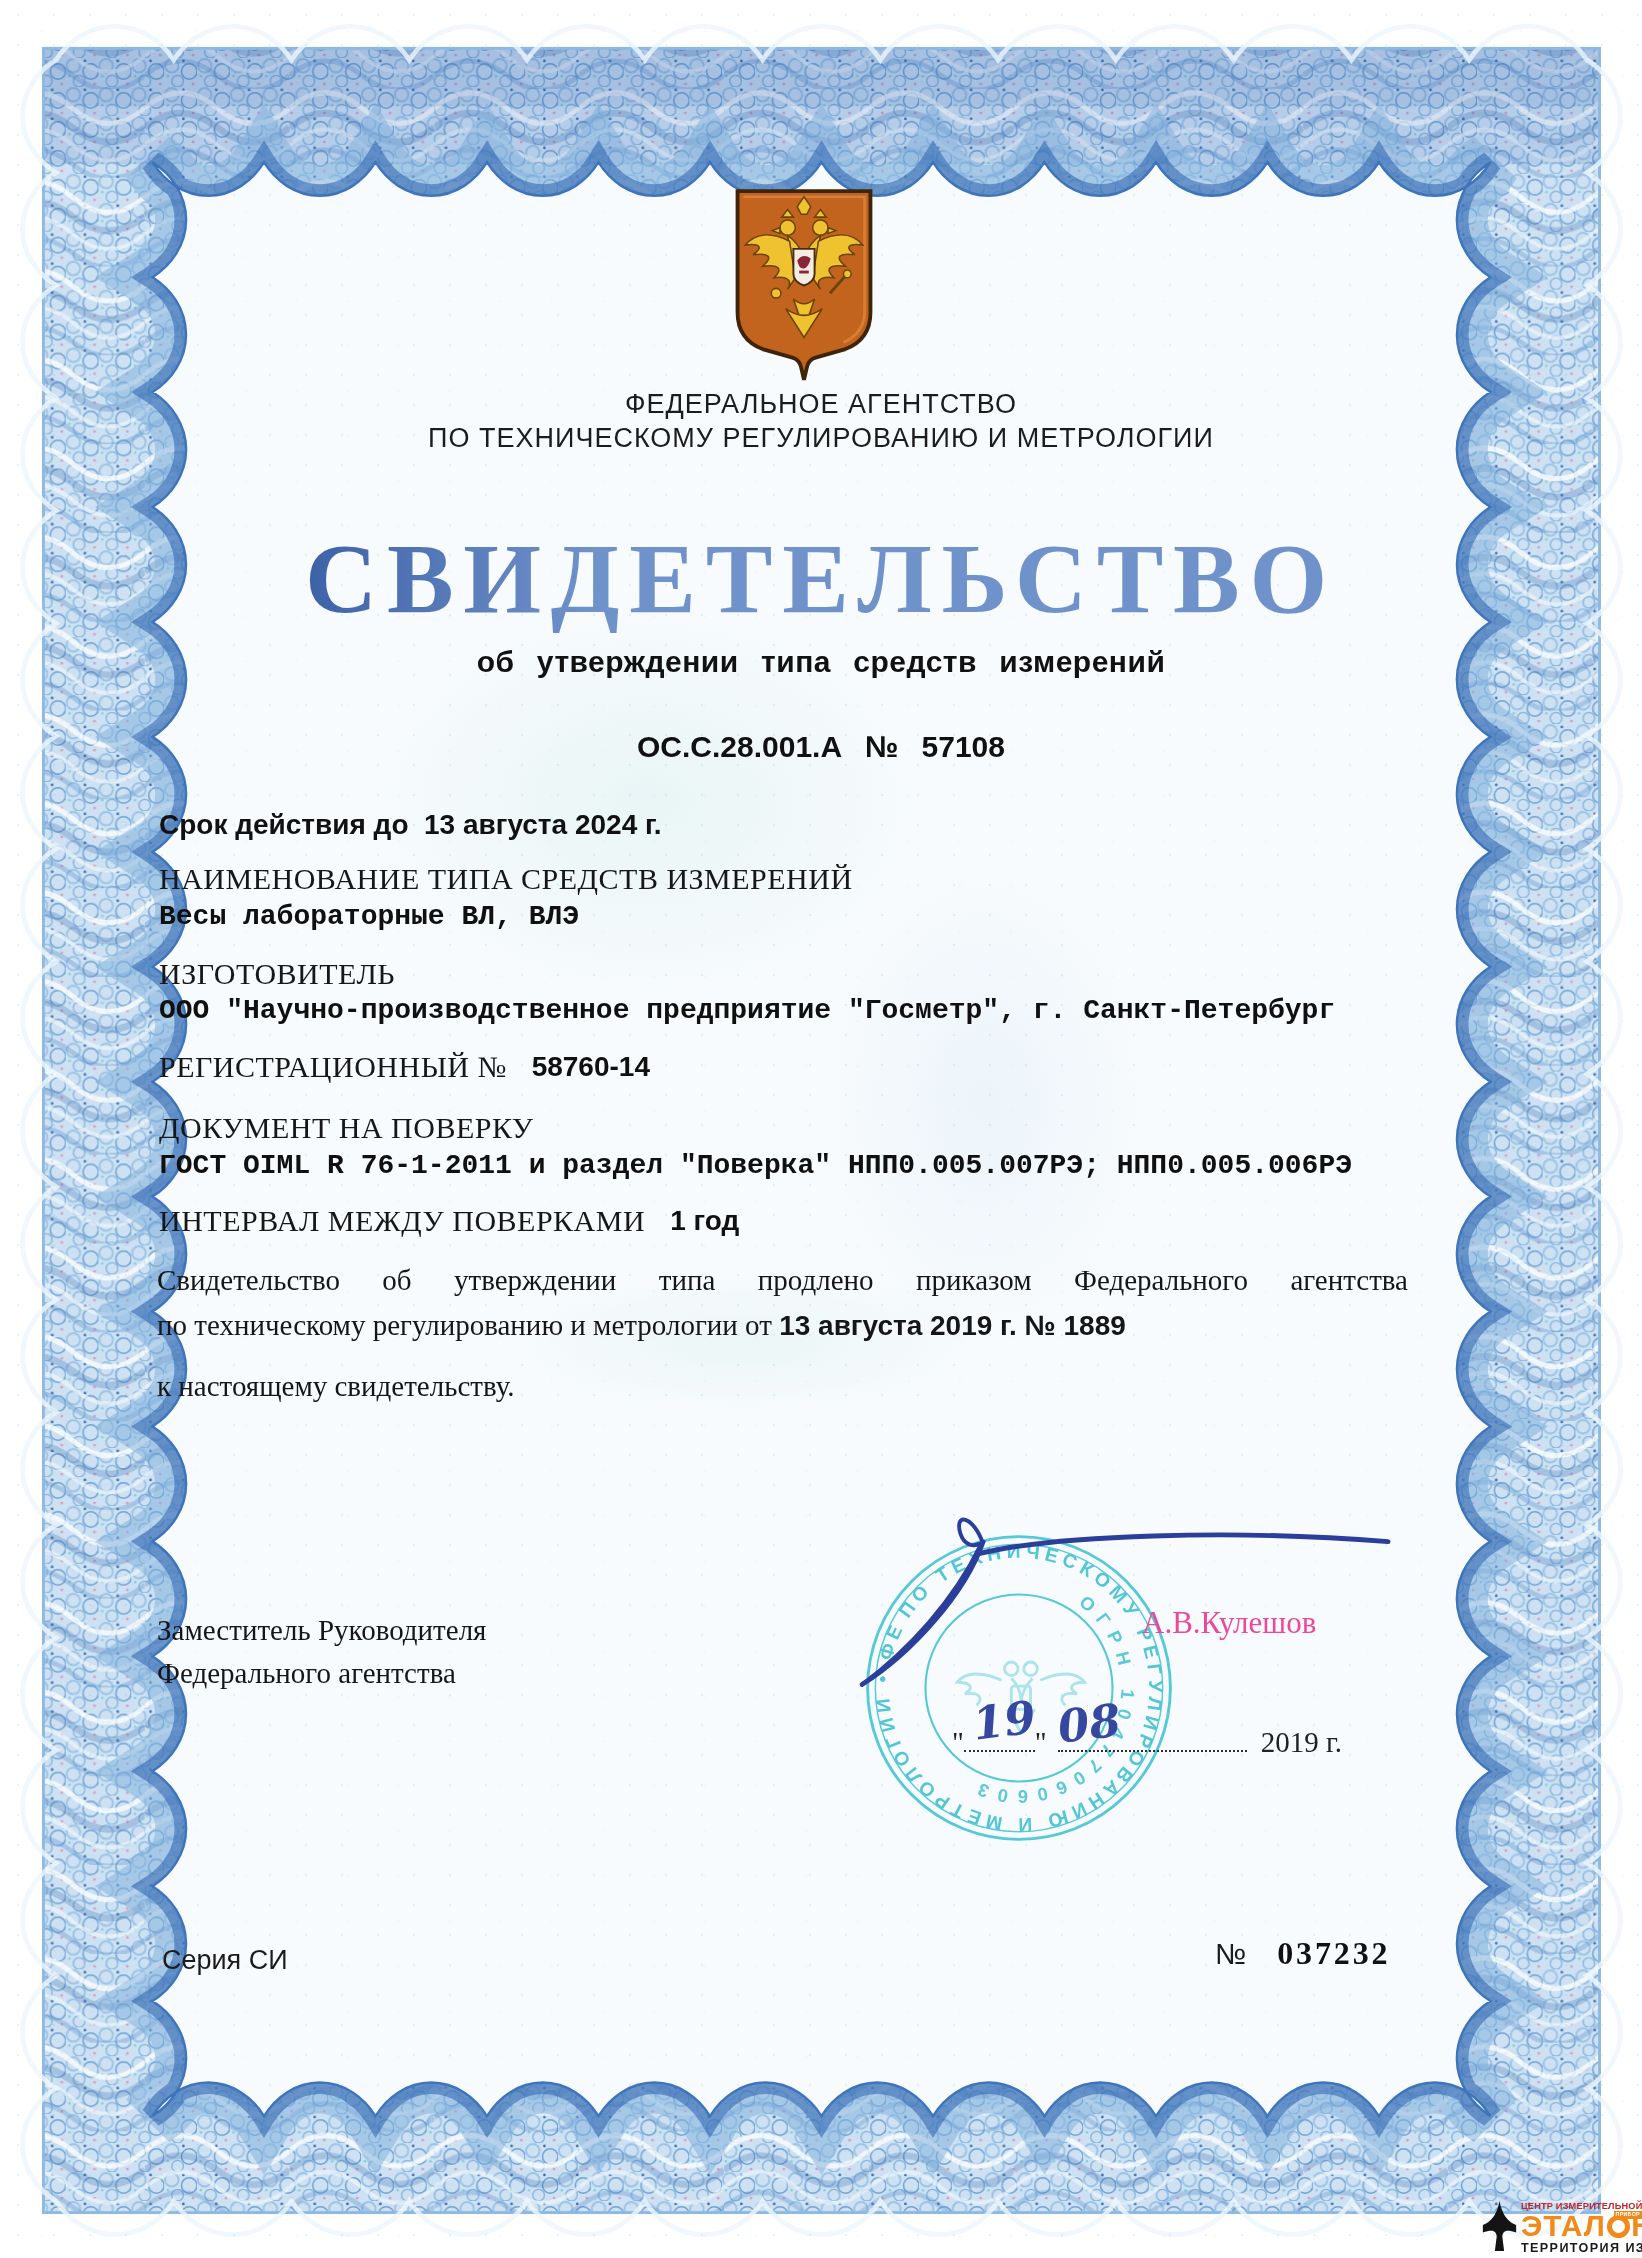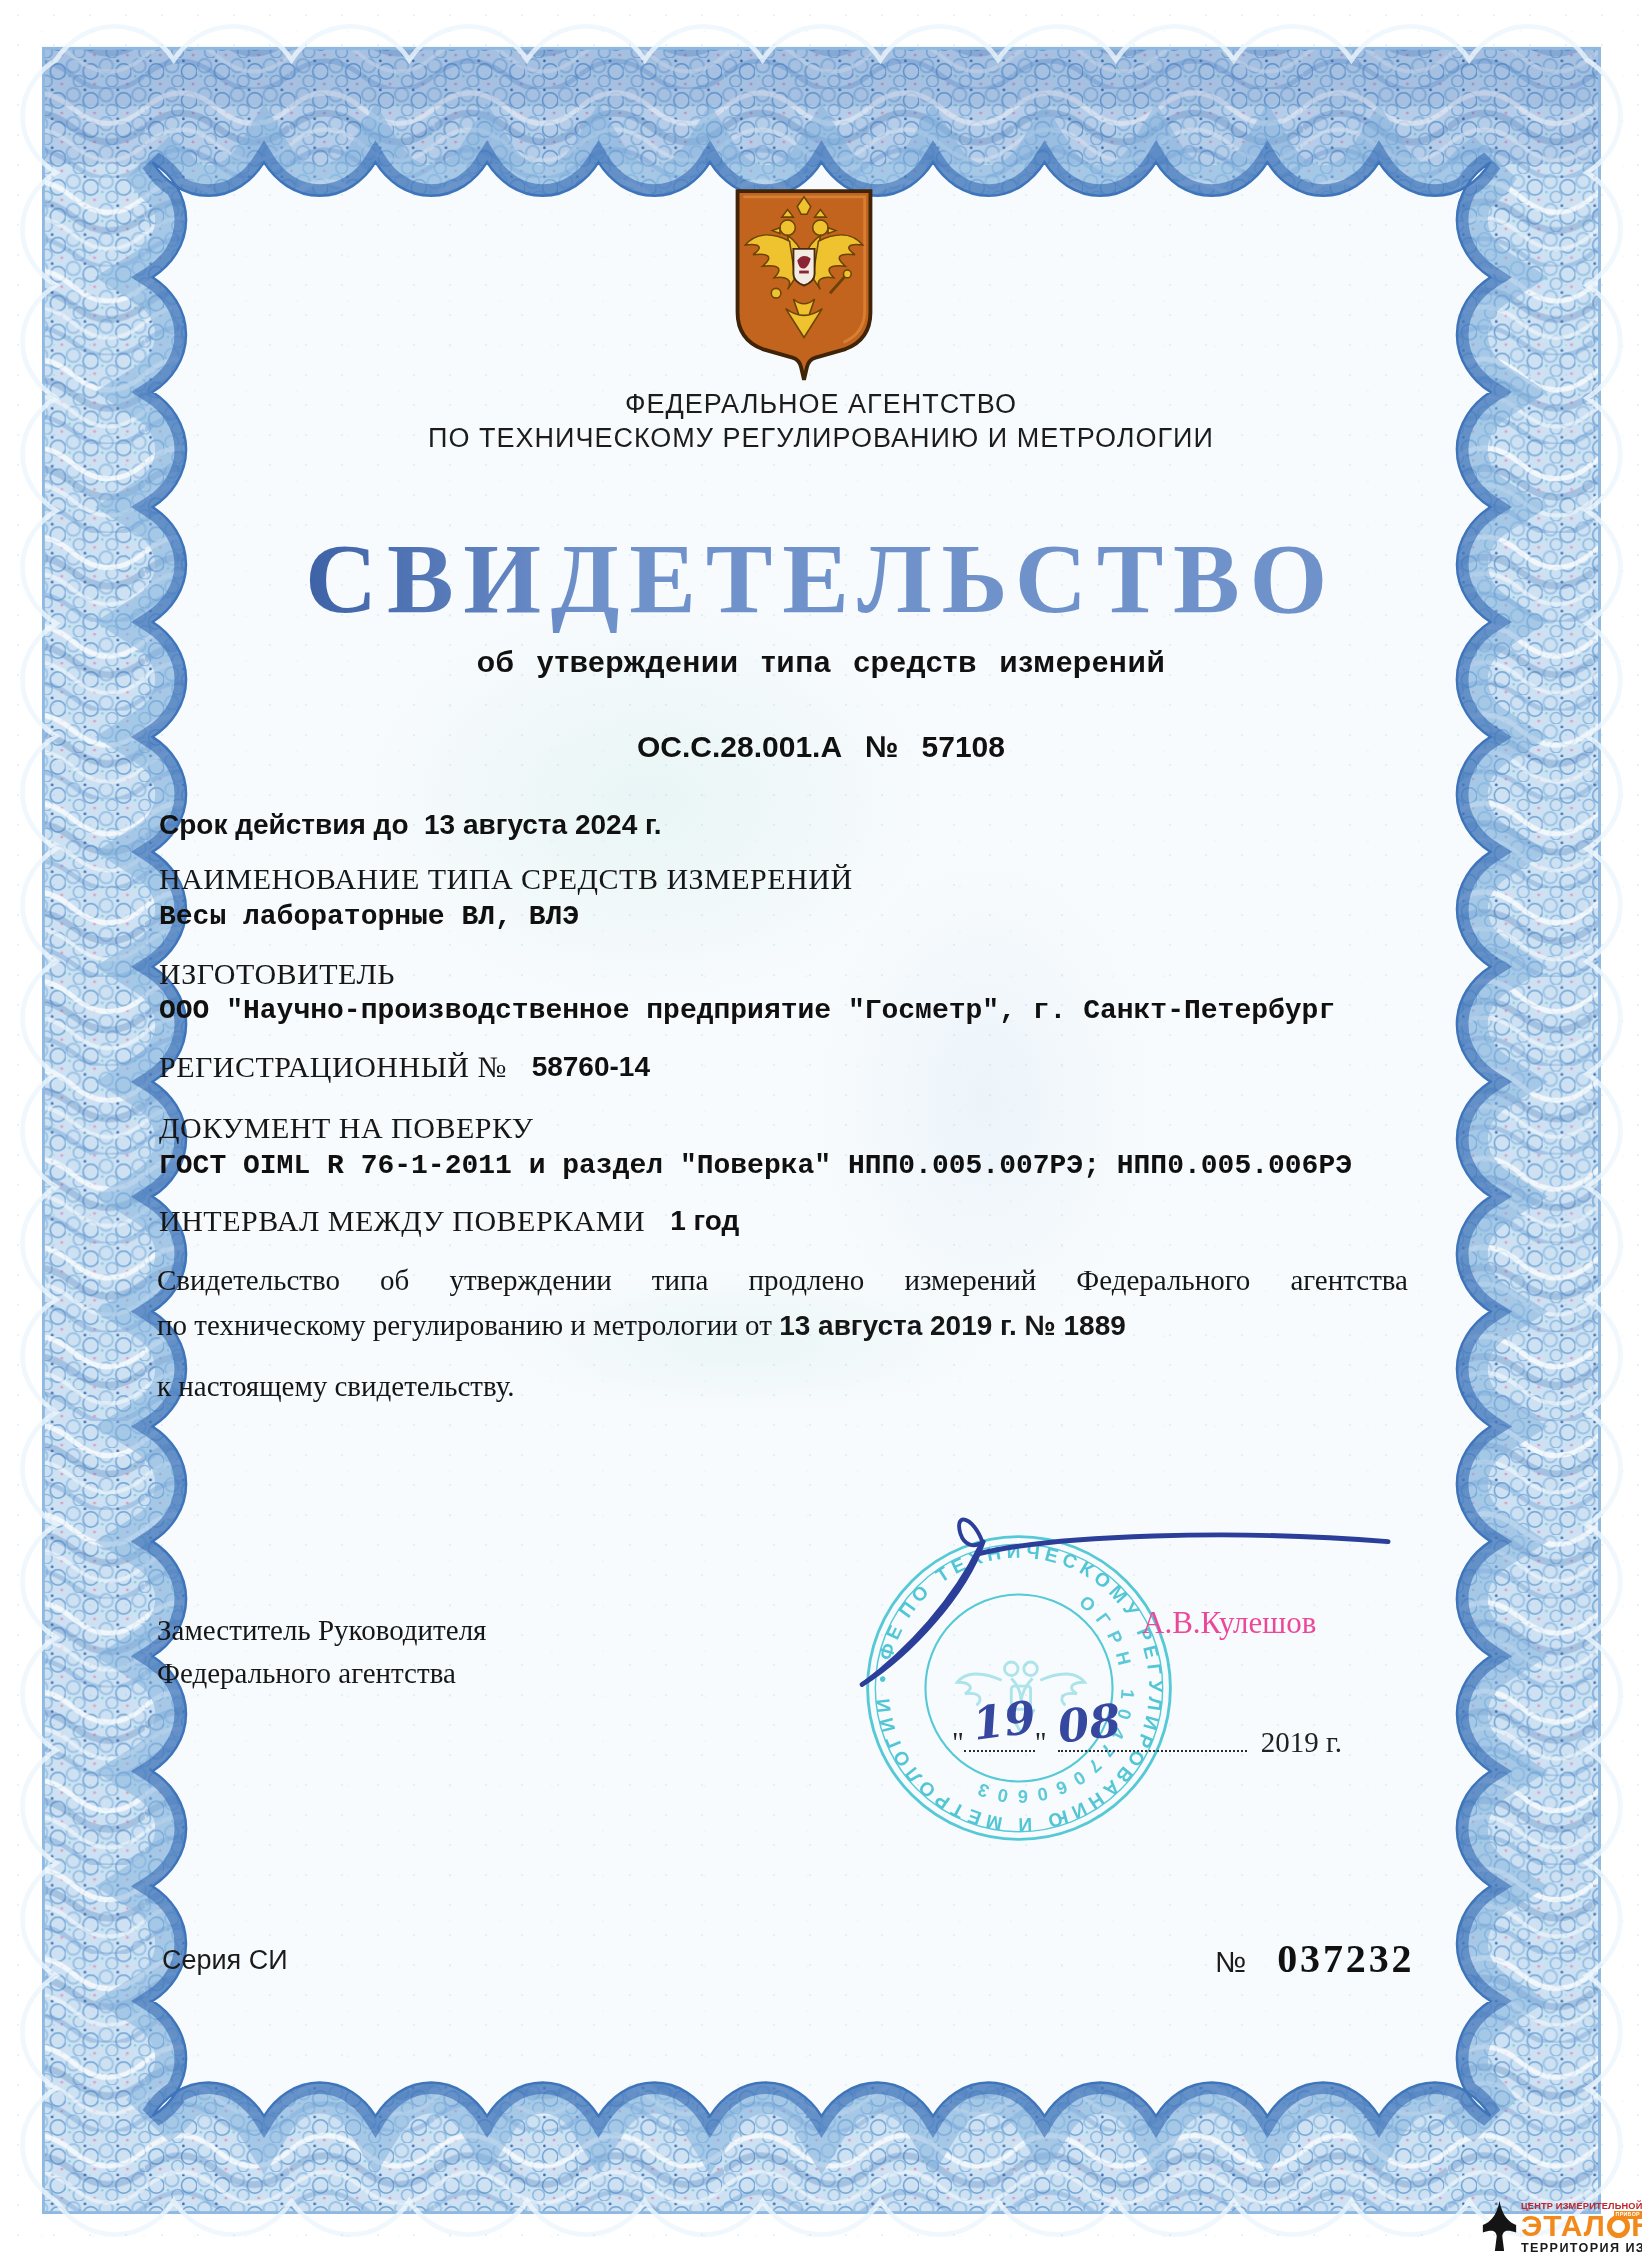--- a/index.html
+++ b/index.html
@@ -90,21 +90,21 @@
     transform:rotate(-7deg);
   }
   .series{
     position:absolute;left:162px;top:1945px;
     font-family:"Liberation Sans",sans-serif;font-size:27px;color:#1b1b1b;
   }
   .serial{
     position:absolute;left:1215px;top:1935px;display:flex;align-items:baseline;gap:31px;
   }
   .serial .nosign{font-family:"Liberation Sans",sans-serif;font-size:29px;color:#1b1b1b;}
-  .serial .num{font-family:"Liberation Serif",serif;font-weight:bold;font-size:40px;letter-spacing:2.9px;color:#111;}
+  .serial .num{font-family:"Liberation Serif",serif;font-weight:bold;font-size:32px;letter-spacing:2.9px;color:#111;}
   
   .stamp{position:absolute;left:857px;top:1526px;z-index:2;opacity:.92;}
   .signature-svg{position:absolute;inset:0;z-index:7;pointer-events:none;}
   
   .logo{
     position:absolute;left:1481px;top:2201px;z-index:8;display:flex;align-items:flex-start;
     font-family:"Liberation Sans",sans-serif;
   }
   .logo .col{margin-left:2.9px;}
   .logo .top-line{font-size:9.2px;font-weight:bold;color:#c2242b;letter-spacing:0.2px;white-space:nowrap;}
@@ -258,21 +258,21 @@
 
   <div class="f-label" style="top:1111px">ДОКУМЕНТ НА ПОВЕРКУ</div>
   <div class="f-value" style="top:1150px">ГОСТ OIML R 76-1-2011 и раздел "Поверка" НПП0.005.007РЭ; НПП0.005.006РЭ</div>
 
   <div class="f-row" style="top:1204px">
     <span class="lbl">ИНТЕРВАЛ МЕЖДУ ПОВЕРКАМИ</span>
     <span class="val">1 год</span>
   </div>
 
   <div class="para" style="top:1258px">
-    <div class="jline">Свидетельство об утверждении типа продлено измерений Федерального агентства</div>
+    <div class="jline">Свидетельство об утверждении типа продлено приказом Федерального агентства</div>
     <div><span>по техническому регулированию и метрологии от </span><span class="bold-sans">13 августа 2019 г. № 1889</span></div>
   </div>
 
   <div class="para" style="top:1363px;line-height:46px">
     <div>к настоящему свидетельству.</div>
   </div>
 
   <div class="sig-position">
     <div>Заместитель Руководителя</div>
     <div>Федерального агентства</div>

